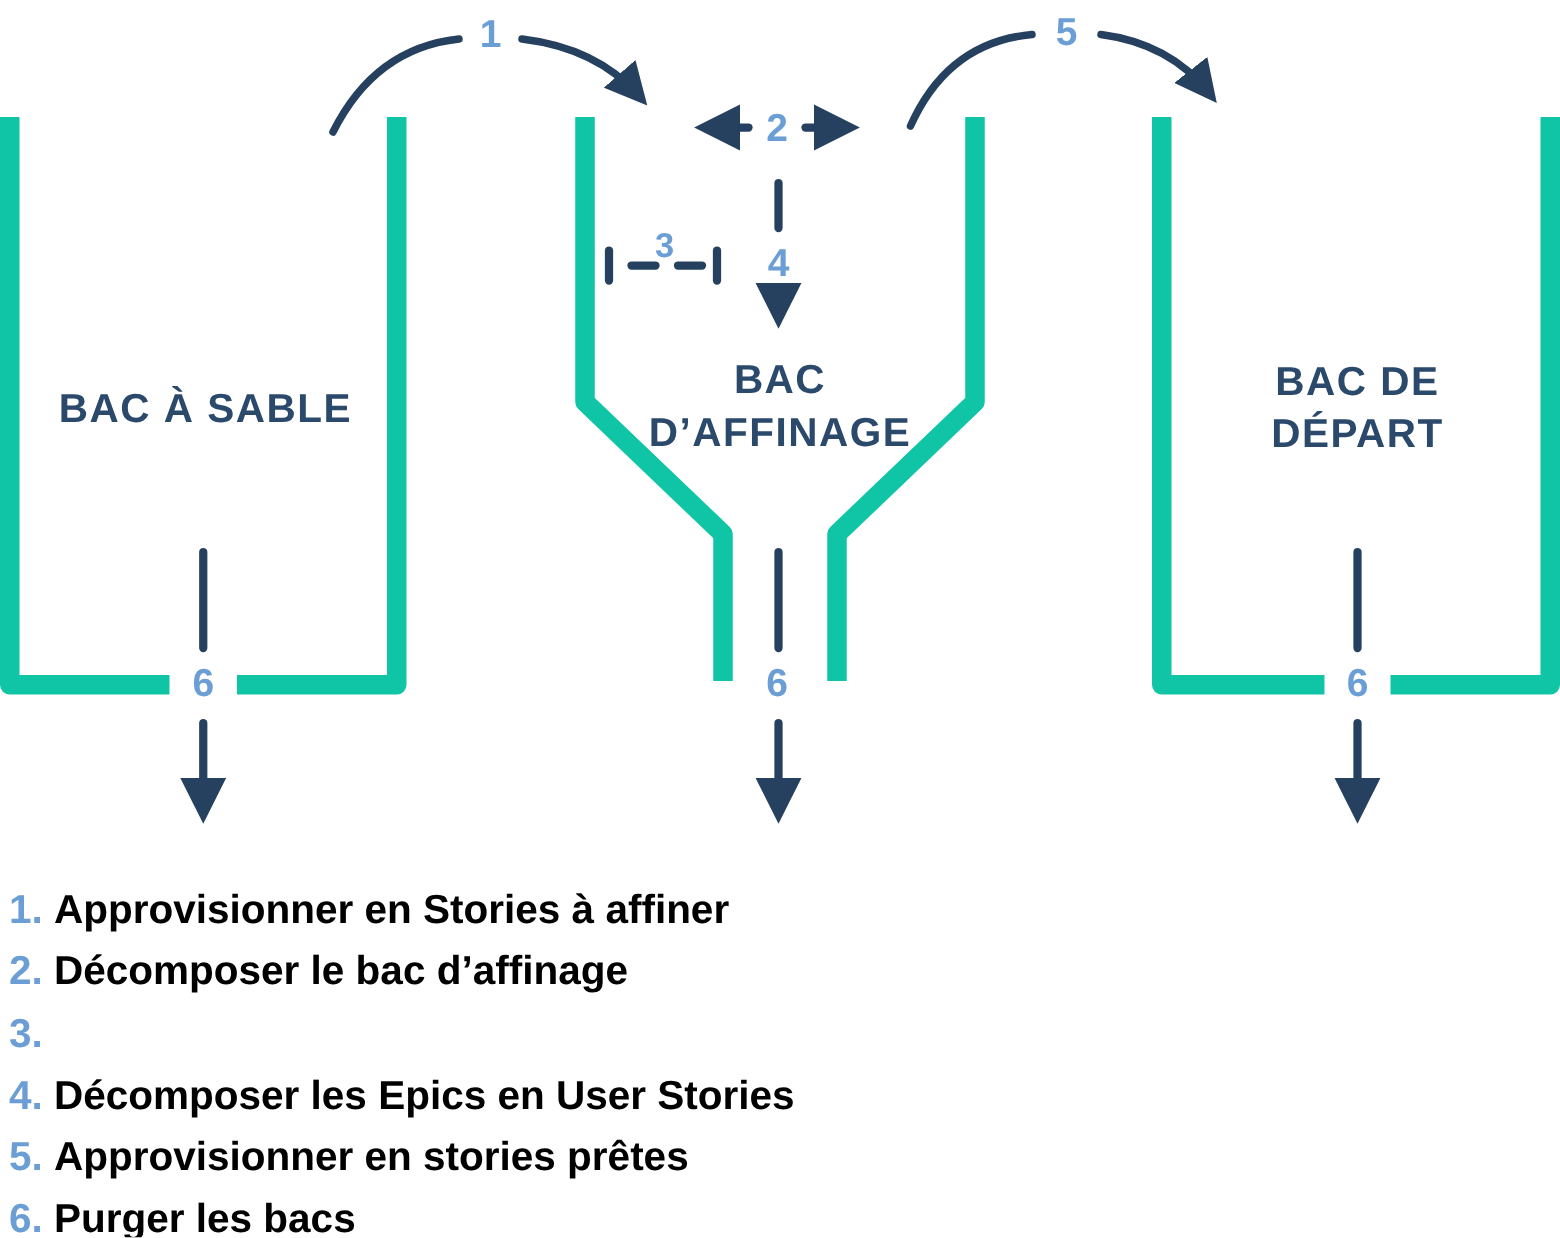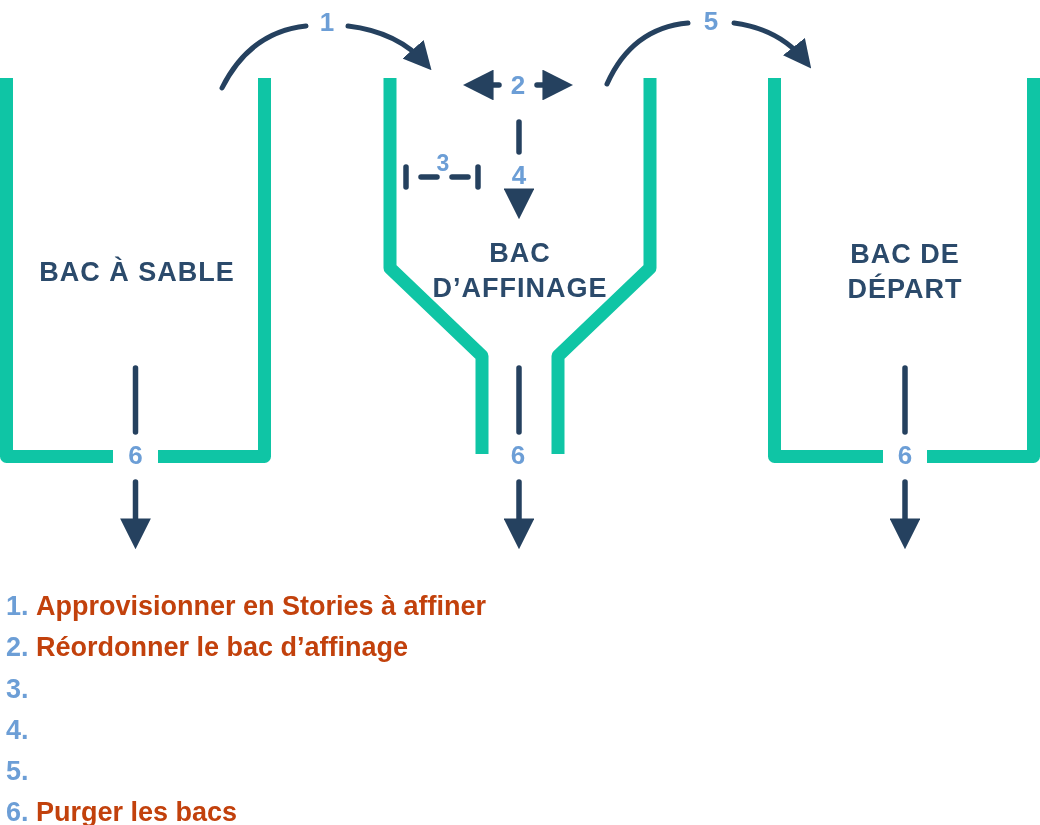--- a/index.html
+++ b/index.html
@@ -30,21 +30,21 @@
   .legend-row{
     display:flex;align-items:baseline;
     height:41.3px;line-height:41.3px;
     font-size:27px;
   }
   .legend-num{
     color:#6c9ed6;font-weight:700;
     min-width:30px;flex:0 0 auto;
   }
   .legend-text{
-    color:#c2410c;font-weight:600;
+    color:#000000;font-weight:600;
     white-space:nowrap;
   }
 </style>
 </head>
 <body>
 
 <div class="canvas">
 
   <svg width="1040" height="570" viewBox="0 0 1040 570">
     <defs>
@@ -102,30 +102,32 @@
     <path class="nav-stroke-sq" d="M 905 482 V 540" marker-end="url(#ah)"></path>
   </svg>
 
   <div class="legend">
     <div class="legend-row">
       <span class="legend-num">1.</span>
       <span class="legend-text">Approvisionner en Stories à affiner</span>
     </div>
     <div class="legend-row">
       <span class="legend-num">2.</span>
-      <span class="legend-text">Réordonner le bac d’affinage</span>
+      <span class="legend-text">Décomposer le bac d’affinage</span>
     </div>
     <div class="legend-row">
       <span class="legend-num">3.</span>
     </div>
     <div class="legend-row">
       <span class="legend-num">4.</span>
+      <span class="legend-text">Décomposer les Epics en User Stories</span>
     </div>
     <div class="legend-row">
       <span class="legend-num">5.</span>
+      <span class="legend-text">Approvisionner en stories prêtes</span>
     </div>
     <div class="legend-row">
       <span class="legend-num">6.</span>
       <span class="legend-text">Purger les bacs</span>
     </div>
   </div>
 
 </div>
 
 </body></html>

